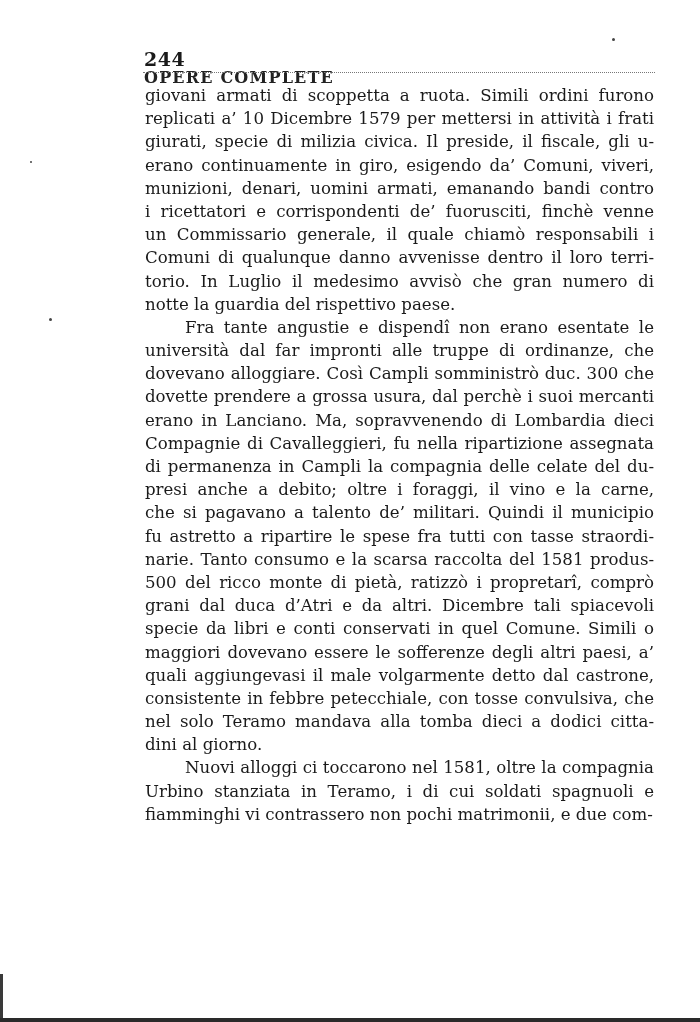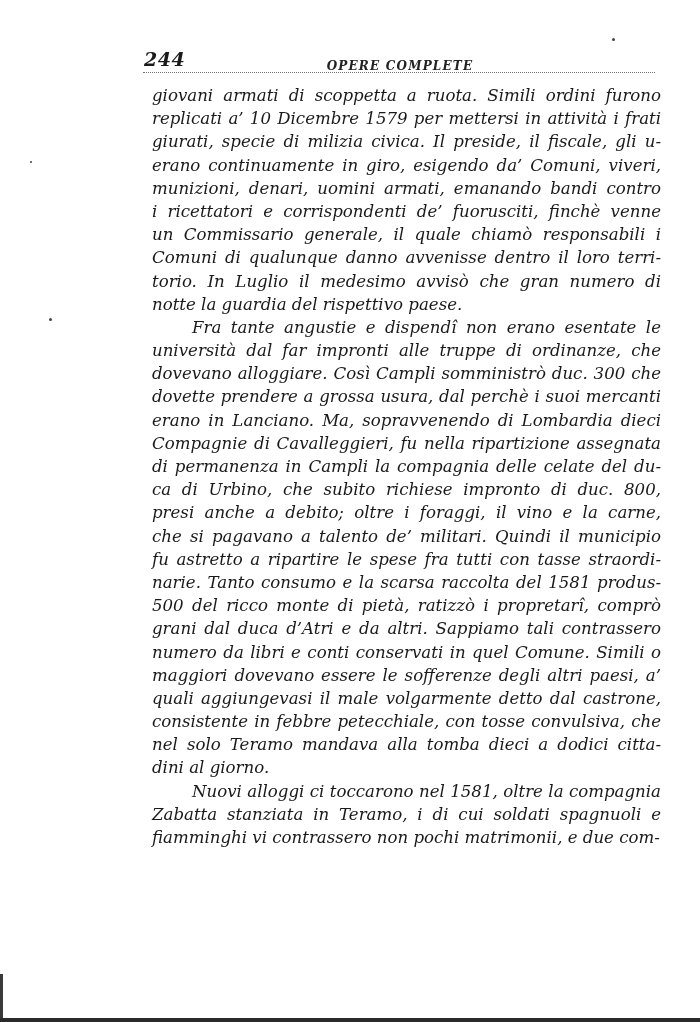--- a/index.html
+++ b/index.html
@@ -1,36 +1,36 @@
 <!DOCTYPE html>
 <html><head>
 <meta charset="utf-8">
 <style>
   html, body { margin: 0; padding: 0; }
   body {
     width: 700px; height: 1022px; background: #ffffff; position: relative; overflow: hidden;
     font-family: "DejaVu Serif", "Liberation Serif", serif; color: #1a1a1a;
   }
-  .page { position: absolute; left: 0; top: 0; width: 592px; height: 1022px; font-style: italic; }
+  .page { position: absolute; left: 0; top: 0; width: 592px; height: 1022px; }
   .running-head {
     position: absolute; left: 144px; top: 48px; width: 512px; height: 24px;
   }
   .page-number {
     position: absolute; left: 0; top: 0; font-size: 19px; font-weight: bold; letter-spacing: 0.5px;
   }
   .header-title {
-    position: absolute; left: 0; right: 0; top: 11px; text-align: center;
-    font-size: 12px; letter-spacing: 1.2px; font-weight: bold; color: #222;
+    position: absolute; left: 0; right: 0; top: 20px; 
+    font-size: 16px; letter-spacing: 1.2px; font-weight: bold; color: #222;
   }
   .header-rule {
     position: absolute; left: 143px; top: 72px; width: 512px; height: 0;
     border-top: 1px dotted #777;
   }
   .body-text {
-    position: absolute; left: 152px; top: 84px; width: 509px;
+    position: absolute; left: 145px; top: 84px; width: 509px;
     font-size: 16.6px; line-height: 23.2px;
   }
   .line {
     display: block; white-space: nowrap; text-align: justify; text-align-last: justify;
     height: 23.2px;
   }
   .line.last { text-align-last: left; }
   .line.indent { padding-left: 40px; }
   .bottom-edge {
     position: absolute; left: 0; bottom: 0; width: 700px; height: 4px; background: #2a2a2a;
@@ -64,37 +64,36 @@
         <span class="line last">notte la guardia del rispettivo paese.</span>
       </div>
       <div>
         <span class="line indent">Fra tante angustie e dispendî non erano esentate le</span>
         <span class="line">università dal far impronti alle truppe di ordinanze, che</span>
         <span class="line">dovevano alloggiare. Così Campli somministrò duc. 300 che</span>
         <span class="line">dovette prendere a grossa usura, dal perchè i suoi mercanti</span>
         <span class="line">erano in Lanciano. Ma, sopravvenendo di Lombardia dieci</span>
         <span class="line">Compagnie di Cavalleggieri, fu nella ripartizione assegnata</span>
         <span class="line">di permanenza in Campli la compagnia delle celate del du-</span>
-        <span class="line">ca di Urbino, che subito richiese impronto di duc. 800,</span>
         <span class="line">presi anche a debito; oltre i foraggi, il vino e la carne,</span>
         <span class="line">che si pagavano a talento de’ militari. Quindi il municipio</span>
         <span class="line">fu astretto a ripartire le spese fra tutti con tasse straordi-</span>
         <span class="line">narie. Tanto consumo e la scarsa raccolta del 1581 produs-</span>
         <span class="line">500 del ricco monte di pietà, ratizzò i propretarî, comprò</span>
-        <span class="line">grani dal duca d’Atri e da altri. Sappiamo tali contrassero</span>
-        <span class="line">numero da libri e conti conservati in quel Comune. Simili o</span>
+        <span class="line">grani dal duca d’Atri e da altri. Dicembre tali spiacevoli</span>
+        <span class="line">specie da libri e conti conservati in quel Comune. Simili o</span>
         <span class="line">maggiori dovevano essere le sofferenze degli altri paesi, a’</span>
         <span class="line">quali aggiungevasi il male volgarmente detto dal castrone,</span>
         <span class="line">consistente in febbre petecchiale, con tosse convulsiva, che</span>
         <span class="line">nel solo Teramo mandava alla tomba dieci a dodici citta-</span>
         <span class="line last">dini al giorno.</span>
       </div>
       <div>
         <span class="line indent">Nuovi alloggi ci toccarono nel 1581, oltre la compagnia</span>
-        <span class="line">Zabatta stanziata in Teramo, i di cui soldati spagnuoli e</span>
+        <span class="line">Urbino stanziata in Teramo, i di cui soldati spagnuoli e</span>
         <span class="line last">fiamminghi vi contrassero non pochi matrimonii, e due com-</span>
       </div>
     </div>
 
   <div class="speck" style="left:612px; top:38px;"></div>
   <div class="speck" style="left:49px; top:318px;"></div>
   <div class="speck" style="left:30px; top:161px; width:2px; height:2px;"></div>
   <div class="left-edge"></div>
   <div class="bottom-edge"></div>
 </div>

